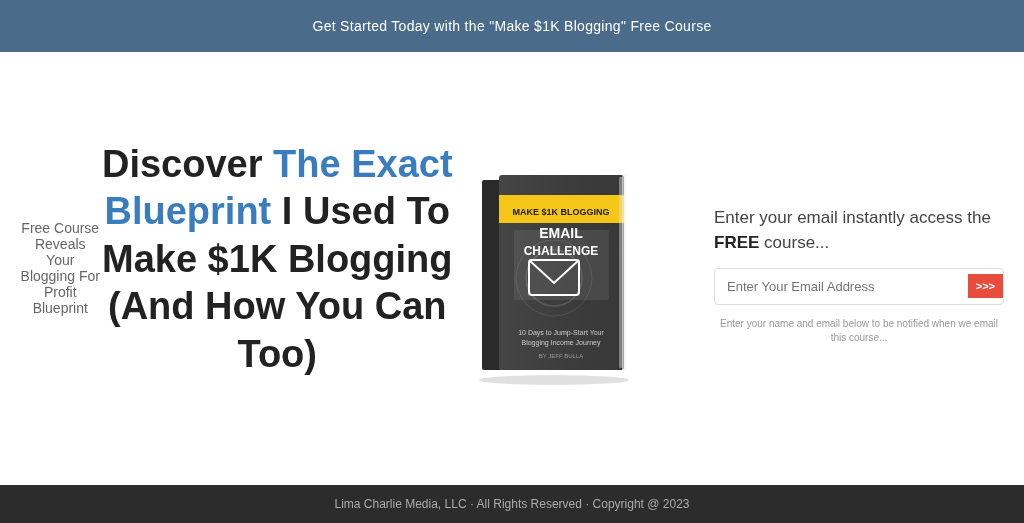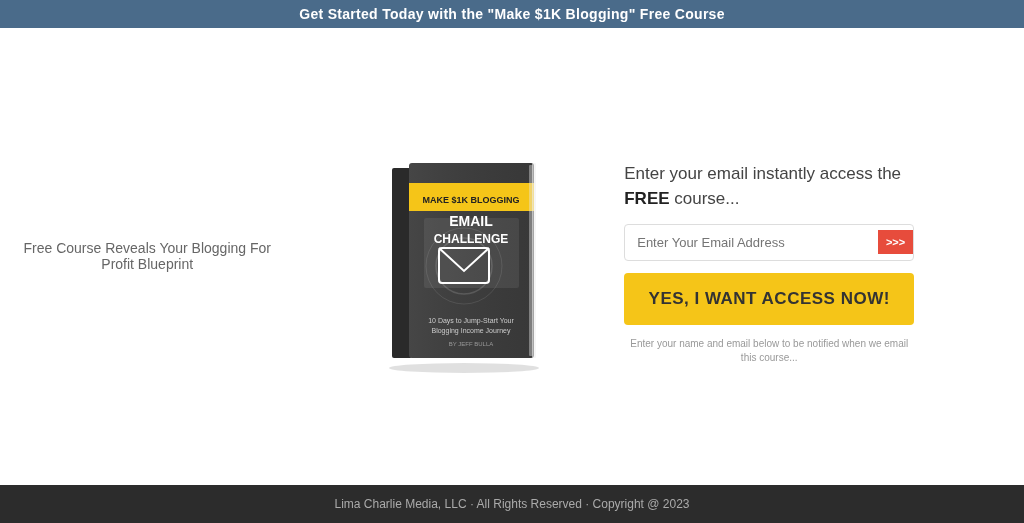--- a/index.html
+++ b/index.html
@@ -11,23 +11,23 @@
       flex-direction: column;
       min-height: 523px;
       width: 1024px;
     }
 
     
     .top-banner {
       background: #4a6b8a;
       color: #ffffff;
       text-align: center;
-      padding: 6px 20px;
+      padding: 18px 20px;
       font-size: 14px;
-      font-weight: 700;
+      font-weight: 400;
       letter-spacing: 0.3px;
     }
 
     
     .main-content {
       flex: 1;
       display: flex;
       flex-direction: row;
       align-items: center;
       padding: 32px 20px 20px;
@@ -163,20 +163,23 @@
 <body>
 
 <div class="top-banner">
   <span>Get Started Today with the "Make $1K Blogging" Free Course</span>
 </div>
 
 <div class="main-content">
 
   <p class="subtitle">Free Course Reveals Your Blogging For Profit Blueprint</p>
 
+  <h1 class="headline">
+    <span>Discover </span><span class="headline-accent">The Exact Blueprint</span><span> I Used To Make $1K Blogging (And How You Can Too)</span>
+  </h1>
 
   <div class="two-col">
 
     <div class="book-container">
       <svg class="book-svg" viewBox="0 0 180 220" xmlns="http://www.w3.org/2000/svg">
 
         <ellipse cx="90" cy="215" rx="75" ry="5" fill="rgba(0,0,0,0.12)"></ellipse>
 
         <rect x="18" y="15" width="20" height="190" rx="2" fill="#2a2a2a"></rect>
 
@@ -220,21 +223,20 @@
         <span>Enter your email instantly access the </span><strong>FREE</strong><span> course...</span>
       </p>
 
       <div class="email-input-wrapper">
         <input class="email-input" type="email" placeholder="Enter Your Email Address" style="">
         <div class="email-input-icon">
           <span>&gt;&gt;&gt;</span>
         </div>
       </div>
 
-      <button class="cta-button">YES, I WANT ACCESS NOW!</button>
 
       <p class="disclaimer-text">Enter your name and email below to be notified when we email this course...</p>
 
     </div>
   </div>
 
 </div>
 
 <div class="footer">
   <span>Lima Charlie Media, LLC · All Rights Reserved · Copyright @ 2023</span>

